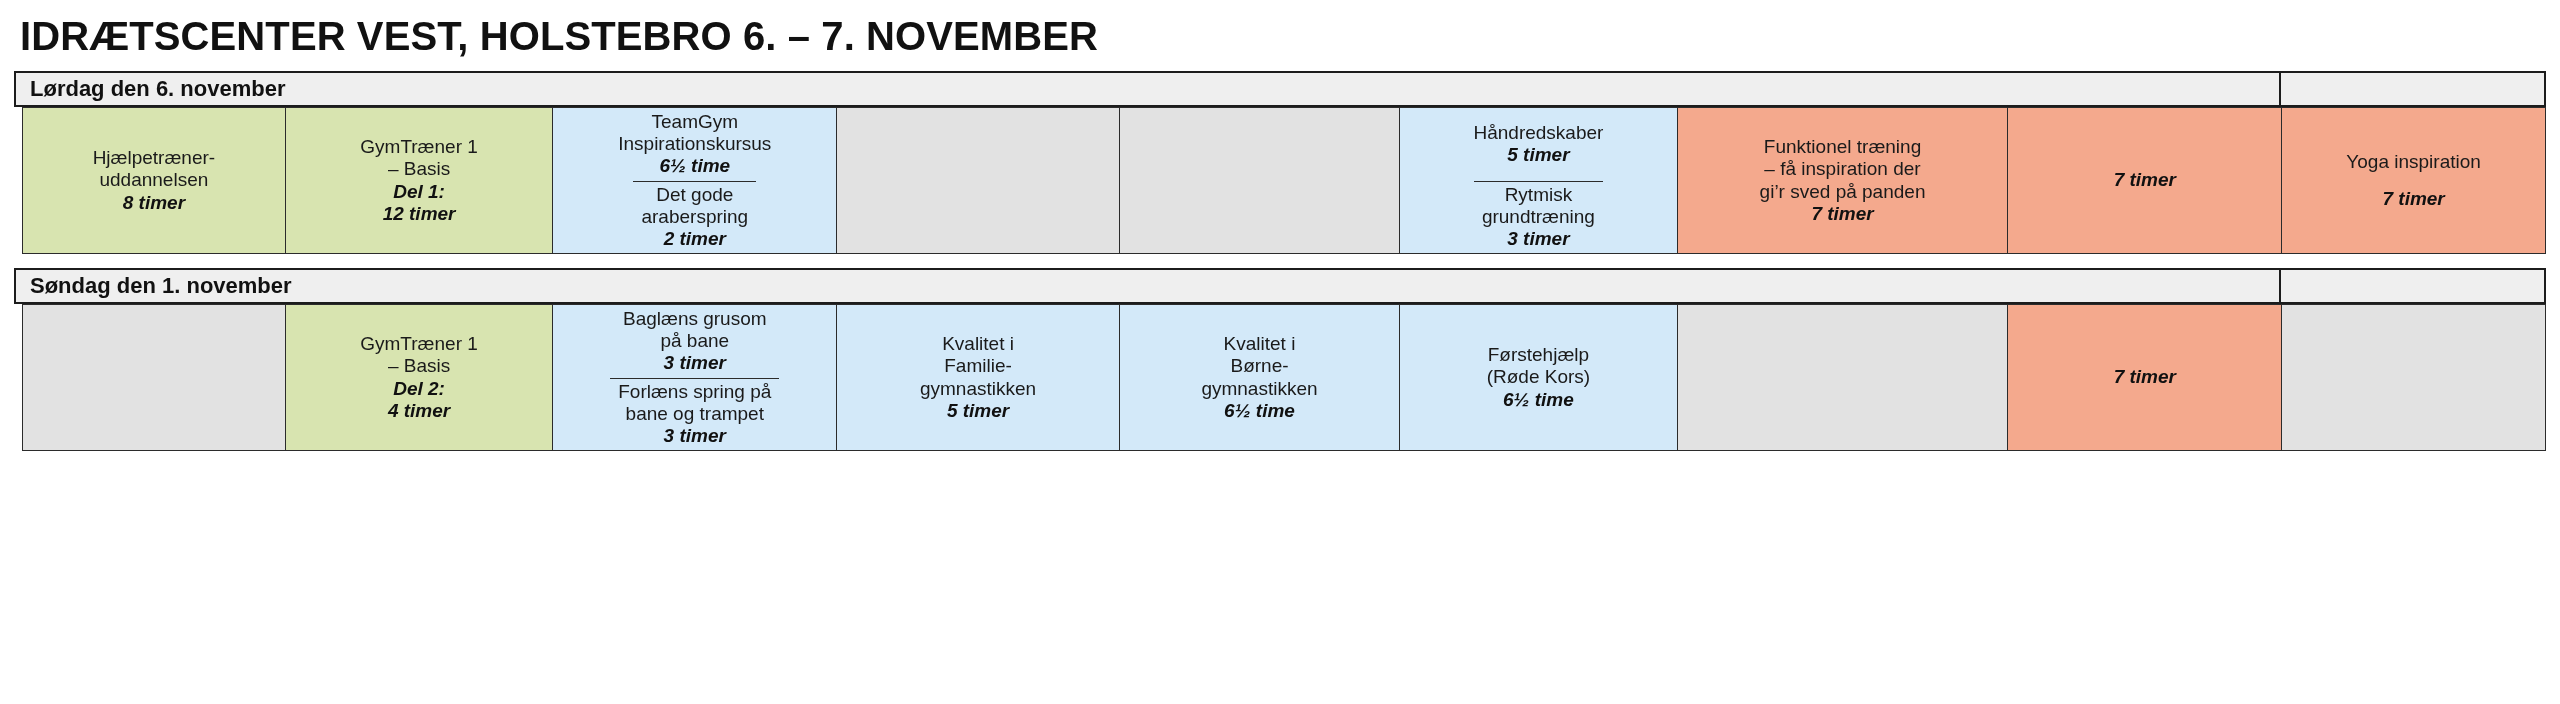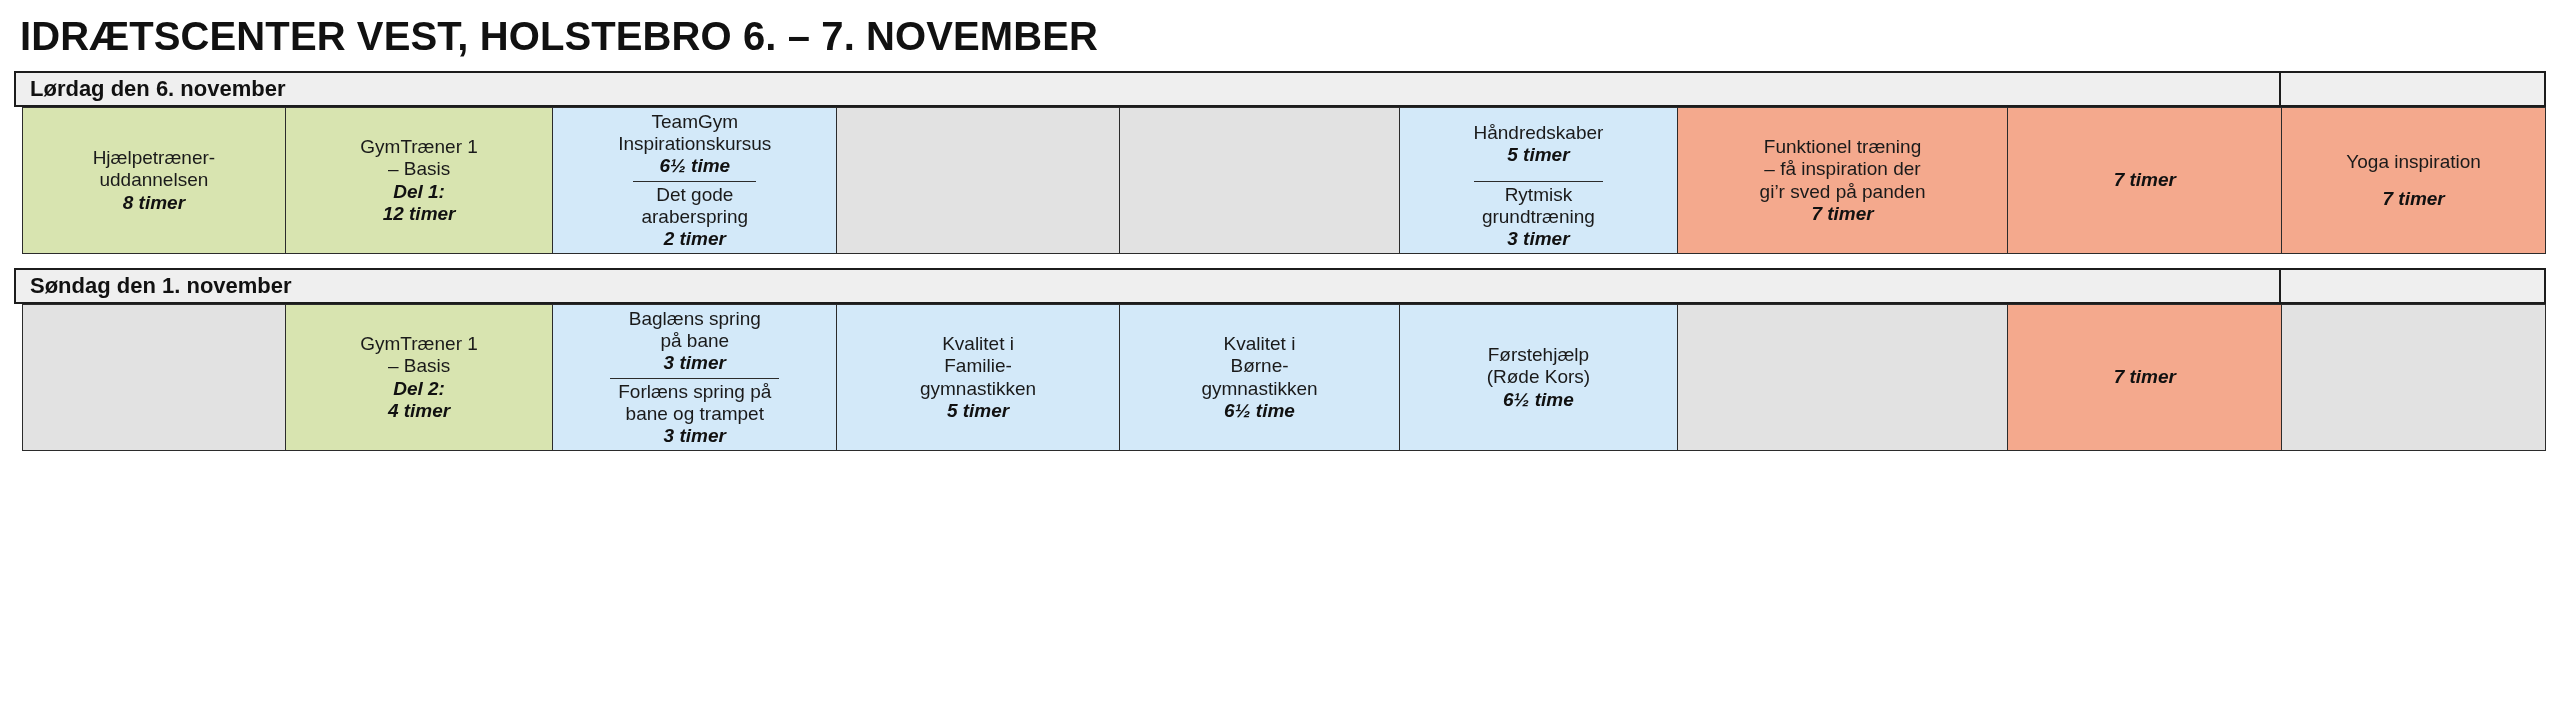--- a/index.html
+++ b/index.html
@@ -229,21 +229,21 @@
 
       <div class="cell green col-2">
         <div class="cell-title">GymTræner 1
 – Basis</div>
         <div class="cell-hours">Del 2:
 4 timer</div>
       </div>
 
       <div class="cell blue split col-3">
         <div class="subcell blue">
-          <div class="cell-title">Baglæns spring
+          <div class="cell-title">Baglæns grusom
 på bane</div>
           <div class="cell-hours">3 timer</div>
         </div>
         <div class="subcell blue">
           <div class="cell-title">Forlæns spring på
 bane og trampet</div>
           <div class="cell-hours">3 timer</div>
         </div>
       </div>
 

